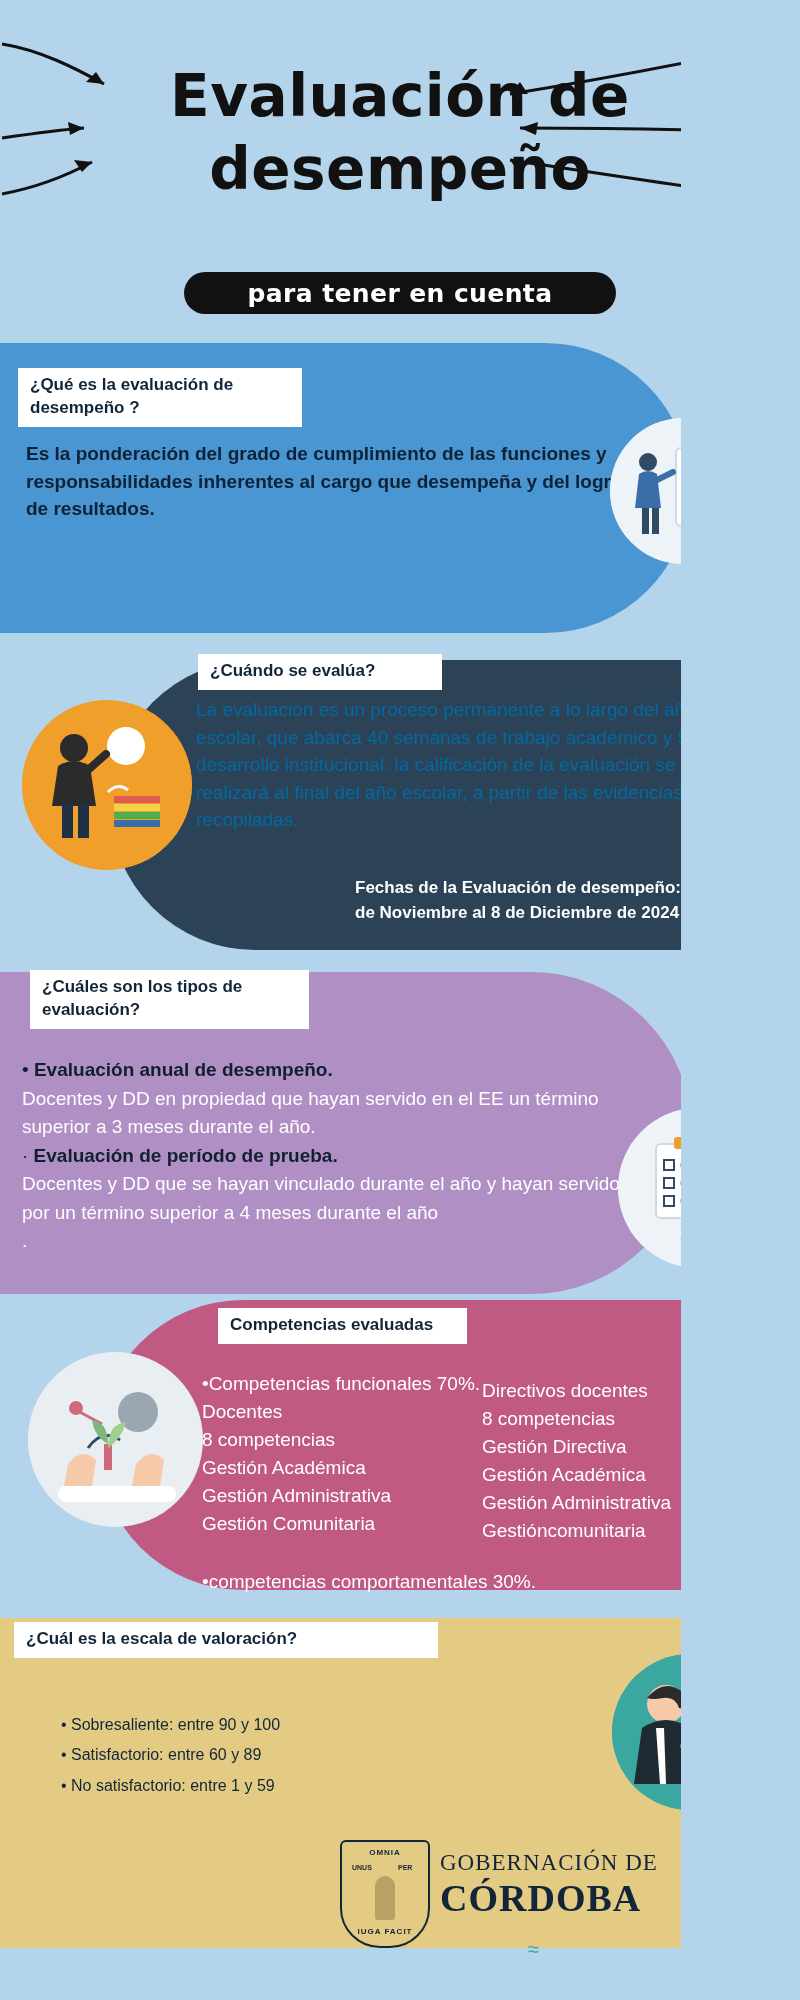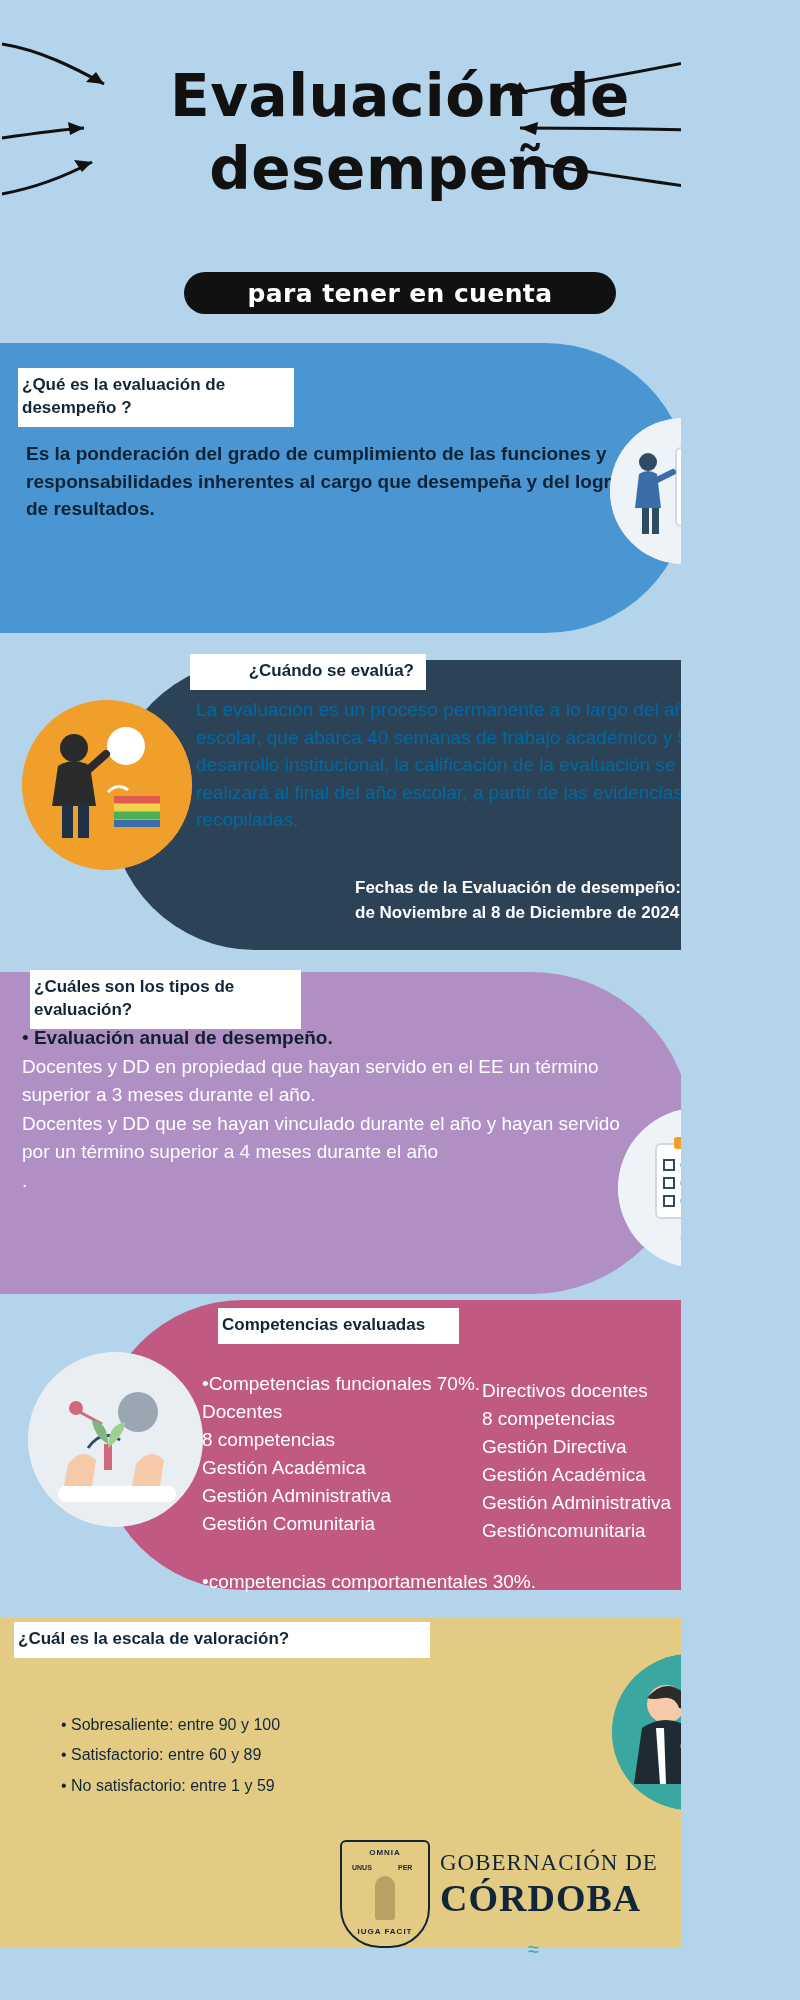--- a/index.html
+++ b/index.html
@@ -31,40 +31,40 @@
   }
   .arrow{position:absolute;}
 
   
   .sec1{
     position:absolute;left:0;top:343px;width:690px;height:290px;
     background:#4a96d2;
     border-top-right-radius:260px;border-bottom-right-radius:260px;
   }
   .label-box{
-    position:absolute;background:#ffffff;padding:6px 12px 7px 4px;
+    position:absolute;background:#ffffff;padding:6px 12px 7px 12px;
     font-weight:bold;font-size:17px;color:#12263a;line-height:1.35;
   }
   .sec1-label{left:18px;top:368px;width:260px;}
   .sec1-text{
     position:absolute;left:26px;top:440px;width:600px;
     font-weight:bold;font-size:19px;line-height:1.45;color:#0e2236;
   }
   .sec1-img{
     position:absolute;left:610px;top:418px;width:146px;height:146px;
     border-radius:50%;background:#eef3f8;overflow:hidden;
   }
 
   
   .sec2{
     position:absolute;left:110px;top:660px;width:690px;height:290px;
     background:#2c4257;
     border-top-left-radius:260px;border-bottom-left-radius:260px;
   }
-  .sec2-label{left:190px;top:654px;width:220px;text-align:right;}
+  .sec2-label{left:198px;top:654px;width:220px;}
   .sec2-text{
     position:absolute;left:196px;top:696px;width:520px;
     font-size:19px;line-height:1.45;color:#0369a1;
   }
   .sec2-dates{
     position:absolute;left:355px;top:876px;width:380px;
     font-size:17px;font-weight:bold;line-height:1.45;color:#ffffff;
   }
   .sec2-img{
     position:absolute;left:22px;top:700px;width:170px;height:170px;
@@ -72,21 +72,21 @@
   }
 
   
   .sec3{
     position:absolute;left:0;top:972px;width:692px;height:322px;
     background:#b08fc4;
     border-top-right-radius:250px;border-bottom-right-radius:250px;
   }
   .sec3-label{left:14px;top:970px;width:255px;margin-left:16px;}
   .sec3-text{
-    position:absolute;left:22px;top:1024px;width:620px;
+    position:absolute;left:22px;top:1056px;width:620px;
     font-size:19px;line-height:1.5;color:#ffffff;
   }
   .sec3-text b{color:#10202f;}
   .sec3-text .bullet{color:#10202f;}
   .sec3-img{
     position:absolute;left:618px;top:1108px;width:160px;height:160px;
     border-radius:50%;background:#eef3f8;overflow:hidden;
   }
 
   
@@ -231,20 +231,21 @@
       </g>
       <path d="M86 92 q10 -10 20 -2" stroke="#ffffff" stroke-width="3" fill="none"></path>
     </svg>
   </div>
 
   <div class="sec3"></div>
   <div class="label-box sec3-label">¿Cuáles son los tipos de evaluación?</div>
   <div class="sec3-text">
     <div><span class="bullet">•</span> <b>Evaluación anual de desempeño.</b></div>
     <div>Docentes y DD en propiedad que hayan servido en el EE un término superior a 3 meses durante el año.</div>
+    <div><span class="bullet">·</span> <b>Evaluación de período de prueba.</b></div>
     <div>Docentes y DD que se hayan vinculado durante el año y hayan servido por un término superior a 4 meses durante el año</div>
     <div>.</div>
   </div>
   <div class="sec3-img">
     <svg width="160" height="160" viewBox="0 0 160 160">
       <circle cx="80" cy="80" r="80" fill="#eef3f8"></circle>
       <rect x="38" y="36" width="56" height="74" rx="5" fill="#ffffff" stroke="#cfd8e3" stroke-width="2"></rect>
       <rect x="56" y="29" width="20" height="12" rx="3" fill="#f0a02a"></rect>
       <g stroke="#2f4a63" stroke-width="2" fill="none">
         <rect x="46" y="52" width="10" height="10"></rect>

